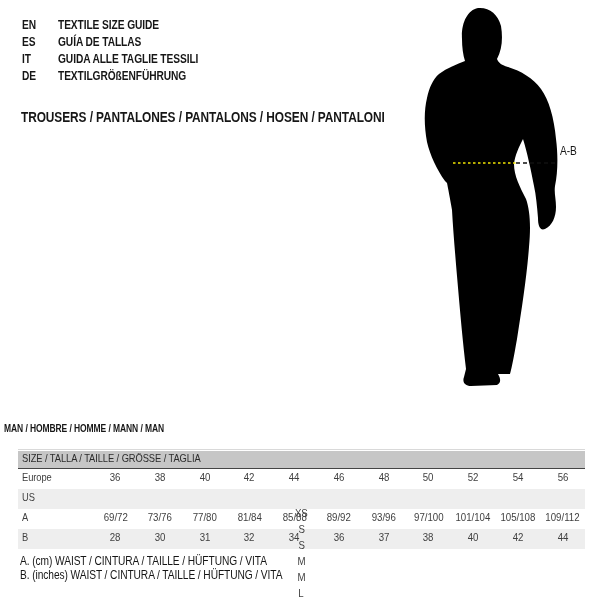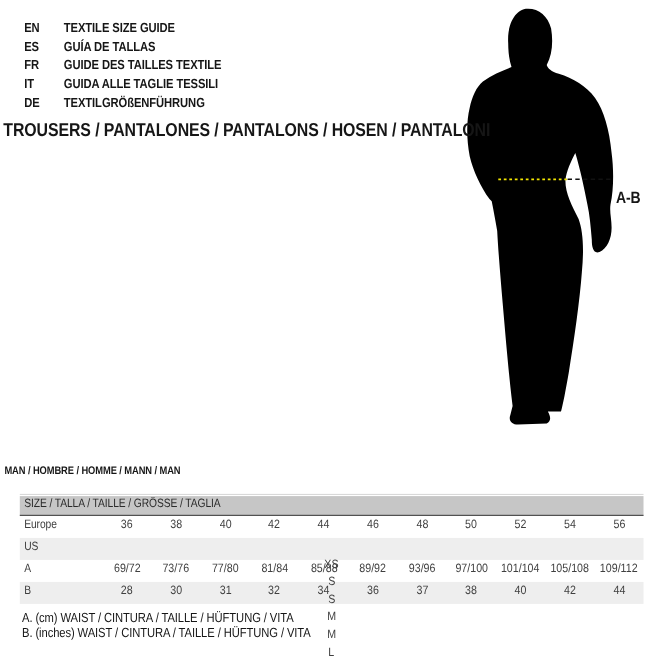--- a/index.html
+++ b/index.html
@@ -9,25 +9,25 @@
     font-family:"Liberation Sans", sans-serif; color:#161616;
     -webkit-font-smoothing:antialiased;
   }
   .cond   { display:inline-block; transform:scaleX(0.85); transform-origin:0 50%; white-space:nowrap; letter-spacing:-0.1px; }
   .cond-c { display:inline-block; transform:scaleX(0.88); transform-origin:50% 50%; white-space:nowrap; }
 
   
   .lang-list { position:absolute; left:22px; top:16px; }
   .lang-row  { height:17px; display:flex; align-items:center; font-weight:700; font-size:12px; }
   .lang-code { width:36px; }
-  .category-title { position:absolute; left:3px; top:109px; font-weight:700; font-size:17px; }
+  .category-title { position:absolute; left:21px; top:109px; font-weight:700; font-size:14px; }
 
   
   .figure-svg { position:absolute; left:0; top:0; }
-  .measure-label { position:absolute; left:560px; top:172px; font-weight:700; font-size:15px; }
+  .measure-label { position:absolute; left:560px; top:144px; font-weight:400; font-size:12px; }
 
   
   .section-title { position:absolute; left:4px; top:423px; font-weight:700; font-size:10px; }
 
   
   .size-table { position:absolute; left:18px; top:449px; width:567px; font-size:11px; }
   .tbl-topline { height:1px; background:#d9d9d9; margin-bottom:1px; }
   .thead {
     height:18px; line-height:15px; background:#c6c6c6; color:#2b2b2b;
     padding-left:4px; border-bottom:1px solid #444444;
@@ -64,24 +64,20 @@
 </span>
 
 <div class="lang-list">
     <div class="lang-row">
       <span class="lang-code"><span class="cond">EN</span></span>
       <span class="cond">TEXTILE SIZE GUIDE</span>
     </div>
     <div class="lang-row">
       <span class="lang-code"><span class="cond">ES</span></span>
       <span class="cond">GUÍA DE TALLAS</span>
-    </div>
-    <div class="lang-row">
-      <span class="lang-code"><span class="cond">FR</span></span>
-      <span class="cond">GUIDE DES TAILLES TEXTILE</span>
     </div>
     <div class="lang-row">
       <span class="lang-code"><span class="cond">IT</span></span>
       <span class="cond">GUIDA ALLE TAGLIE TESSILI</span>
     </div>
     <div class="lang-row">
       <span class="lang-code"><span class="cond">DE</span></span>
       <span class="cond">TEXTILGRÖßENFÜHRUNG</span>
     </div>
   </div>

